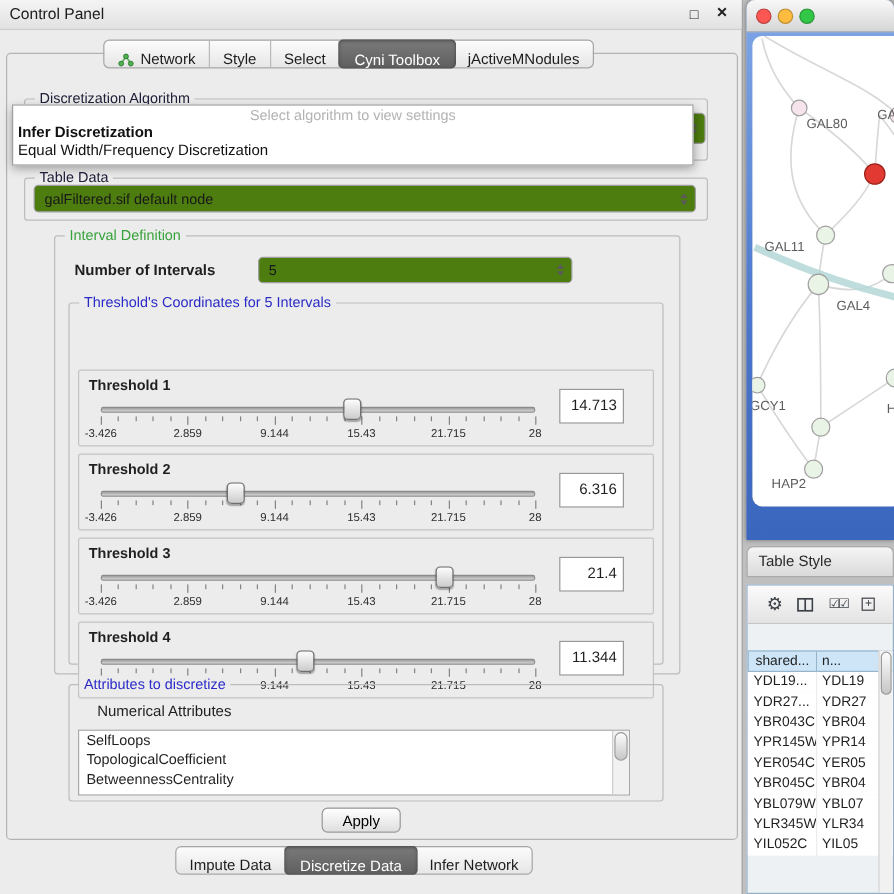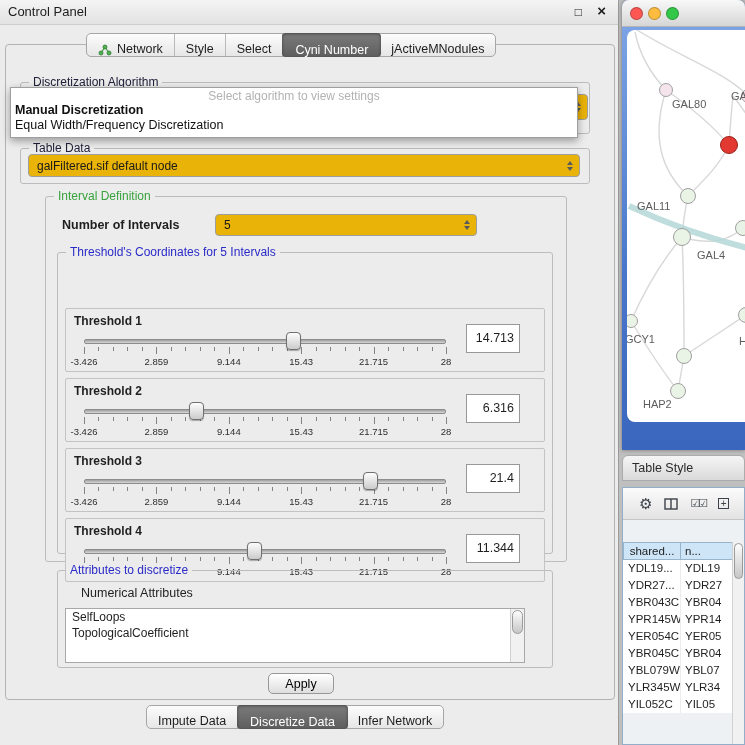--- a/index.html
+++ b/index.html
@@ -21,21 +21,21 @@
   .seg .tab:last-child{border-right:none;}
   .seg .tab.sel{background:linear-gradient(#7b7b7b,#5e5e5e);color:#fff;border-radius:4px;margin:-1px;border-right:none;padding:0 13px;box-shadow:inset 0 1px 3px rgba(0,0,0,.45);}
 
   
   .group{position:absolute;border:1px solid #bcbcbc;border-radius:3px;}
   .legend{position:absolute;top:-8px;left:8px;background:#ececec;padding:0 4px;font-size:12px;color:#20203a;white-space:nowrap;}
   .legend.green{color:#37a33c;}
   .legend.blue{color:#2a2ac8;}
 
   
-  .combo{position:absolute;background:#eab308;border:1px solid #9d9d9d;border-radius:4px;display:flex;align-items:center;padding:0 24px 0 8px;font-size:12px;color:#191919;box-sizing:border-box;}
+  .combo{position:absolute;background:#4d7c0f;border:1px solid #9d9d9d;border-radius:4px;display:flex;align-items:center;padding:0 24px 0 8px;font-size:12px;color:#191919;box-sizing:border-box;}
   .combo .arrows{position:absolute;right:6px;top:50%;transform:translateY(-50%);display:flex;flex-direction:column;gap:2px;}
   .tri-up{width:0;height:0;border-left:3.5px solid transparent;border-right:3.5px solid transparent;border-bottom:4px solid #5a5a5a;}
   .tri-down{width:0;height:0;border-left:3.5px solid transparent;border-right:3.5px solid transparent;border-top:4px solid #5a5a5a;}
 
   
   #algo-popup{position:absolute;left:10px;top:87px;width:566px;background:#fff;border:1px solid #9f9f9f;box-shadow:0 3px 8px rgba(0,0,0,.35);z-index:60;padding:2px 0 4px;}
   #popup-prompt{text-align:center;color:#b2b2b2;font-size:12px;line-height:13px;}
   .popup-item{font-size:12.5px;line-height:15px;padding:0 4px;color:#111;}
   .popup-item.bold{font-weight:bold;}
 
@@ -112,21 +112,21 @@
       </svg>
       <span>Network</span>
     </div>
     <div class="tab">
       <span>Style</span>
     </div>
     <div class="tab">
       <span>Select</span>
     </div>
     <div class="tab sel">
-      <span>Cyni Number</span>
+      <span>Cyni Toolbox</span>
     </div>
     <div class="tab">
       <span>jActiveMNodules</span>
     </div>
   </div>
 
   <div class="group" style="left:20px;top:82px;width:568px;height:50px;">
     <span class="legend">Discretization Algorithm</span>
   </div>
   <div class="combo" style="left:30px;top:94px;width:558px;height:26px;z-index:1;">
@@ -343,20 +343,21 @@
     <div class="th-value">11.344</div>
   </div>
 
   <div class="group" style="left:57px;top:570px;width:494px;height:96px;">
     <span class="legend blue">Attributes to discretize</span>
   </div>
   <div style="position:absolute;left:81px;top:586px;font-weight:normal;font-size:12.5px;">Numerical Attributes</div>
   <div id="attr-list">
     <div class="attr-item">SelfLoops</div>
       <div class="attr-item">TopologicalCoefficient</div>
+      <div class="attr-item">BetweennessCentrality</div>
       <div id="attr-scroll">
         <div class="sthumb"></div>
       </div>
   </div>
 
   <button id="apply-btn">Apply</button>
 
   <div class="seg" style="left:146px;top:705px;">
     <div class="tab">
       <span>Impute Data</span>
@@ -364,21 +365,21 @@
     <div class="tab sel">
       <span>Discretize Data</span>
     </div>
     <div class="tab">
       <span>Infer Network</span>
     </div>
   </div>
 
   <div id="algo-popup">
     <div id="popup-prompt">Select algorithm to view settings</div>
-    <div class="popup-item bold">Manual Discretization</div>
+    <div class="popup-item bold">Infer Discretization</div>
     <div class="popup-item">Equal Width/Frequency Discretization</div>
   </div>
 
 </div>
 
 <div id="net-window">
   <div id="net-titlebar">
     <span class="light" style="left: 8px; background: rgb(252, 87, 83);"></span>
     <span class="light" style="left: 26px; background: rgb(253, 188, 64);"></span>
     <span class="light" style="left: 44px; background: rgb(51, 199, 72);"></span>

